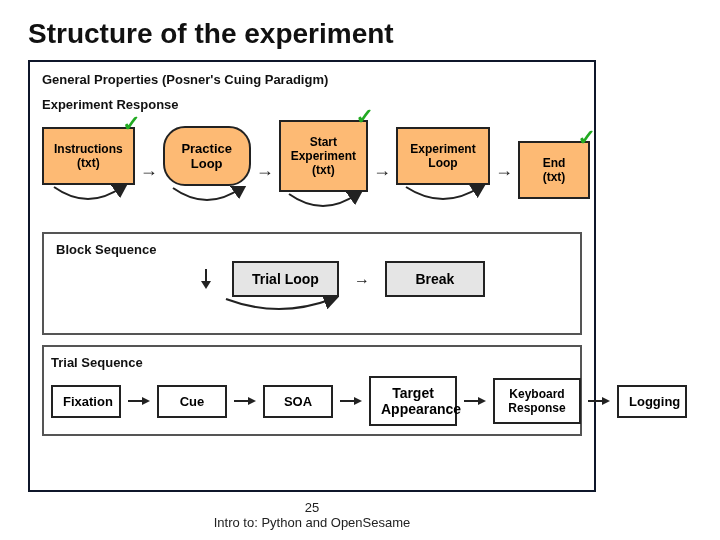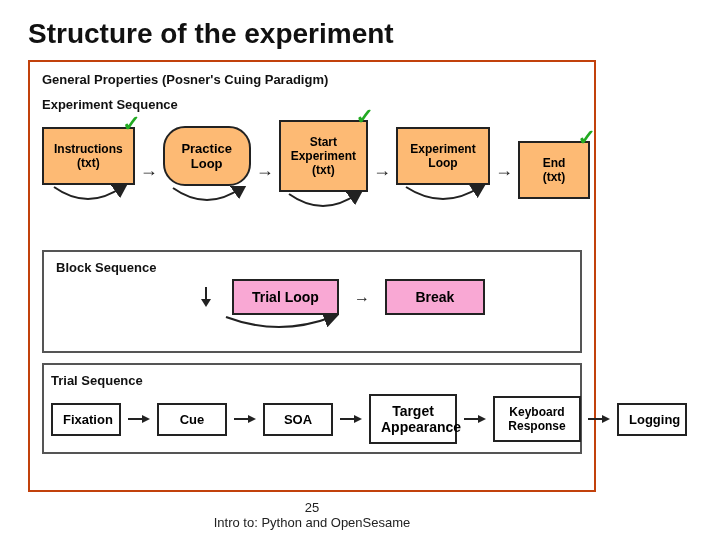--- a/index.html
+++ b/index.html
@@ -20,21 +20,21 @@
     }
 
     .main-title {
       font-size: 28px;
       font-weight: bold;
       margin-bottom: 10px;
       color: #111;
     }
 
     .outer-box {
-      border: 2px solid #c2410c;
+      border: 2px solid #0f172a;
       padding: 10px 12px 10px 12px;
       flex: 1;
       display: flex;
       flex-direction: column;
       gap: 6px;
     }
 
     .section-label {
       font-size: 13px;
       font-weight: bold;
@@ -86,30 +86,30 @@
       justify-content: center;
       font-size: 18px;
       color: #222;
       flex-shrink: 0;
     }
 
     
     .block-seq-container {
       border: 2px solid #555;
       padding: 8px 12px 8px 12px;
-      margin-top: 20px;
+      margin-top: 2px;
     }
 
     .block-box {
       border: 2px solid #222;
       padding: 8px 18px;
       font-size: 14px;
       font-weight: bold;
       text-align: center;
-      background: #f9a8d4;
+      background: #e5e5e5;
       min-width: 100px;
     }
 
     
     .trial-seq-container {
       border: 2px solid #555;
       padding: 8px 12px 8px 7px;
       margin-top: 4px;
     }
 
@@ -153,21 +153,21 @@
 <body>
 
 <div class="page">
 
   <div class="main-title">Structure of the experiment</div>
 
   <div class="outer-box">
     <div class="section-label">General Properties (Posner's Cuing Paradigm)</div>
 
     <div>
-      <div class="section-label">Experiment Sequence</div>
+      <div class="section-label">Experiment Response</div>
       <div class="exp-seq-row">
 
         <div class="seq-item">
           <div style="position:relative; display:inline-block;">
             <div class="seq-box" style="min-width:88px; font-size:12px;">Instructions (txt)</div>
             <span class="checkmark">✓</span>
           </div>
 
           <svg width="88" height="28">
             <path d="M 10,2 Q 44,26 78,2" stroke="#222" stroke-width="2" fill="none" marker-end="url(#arr)"></path>

